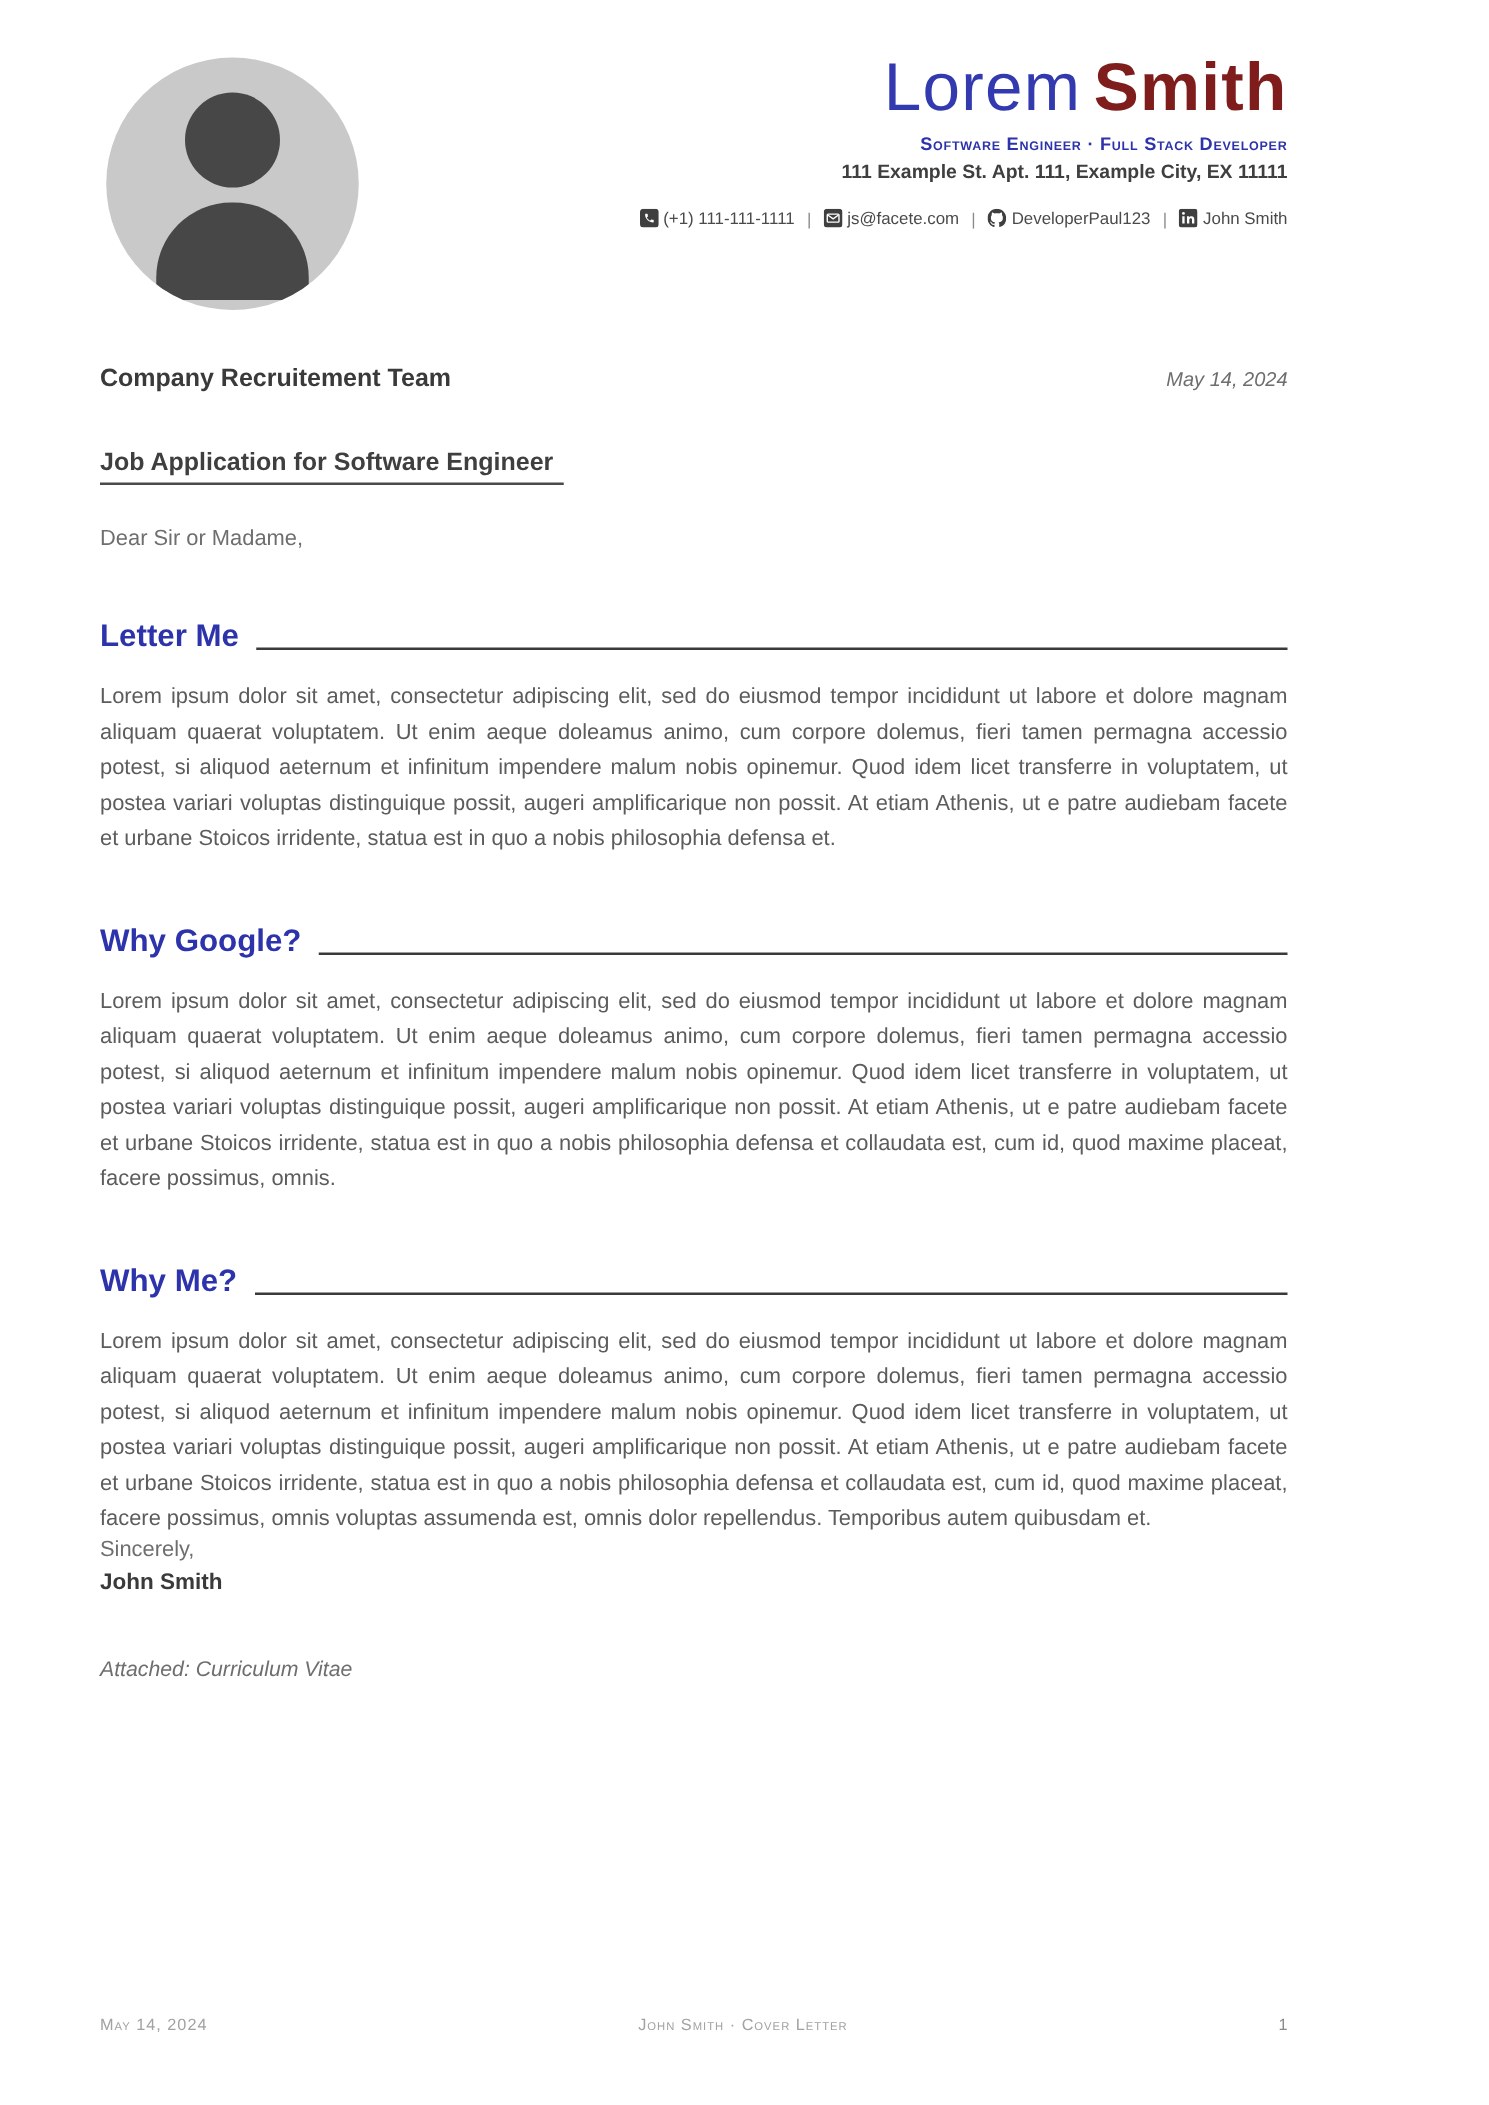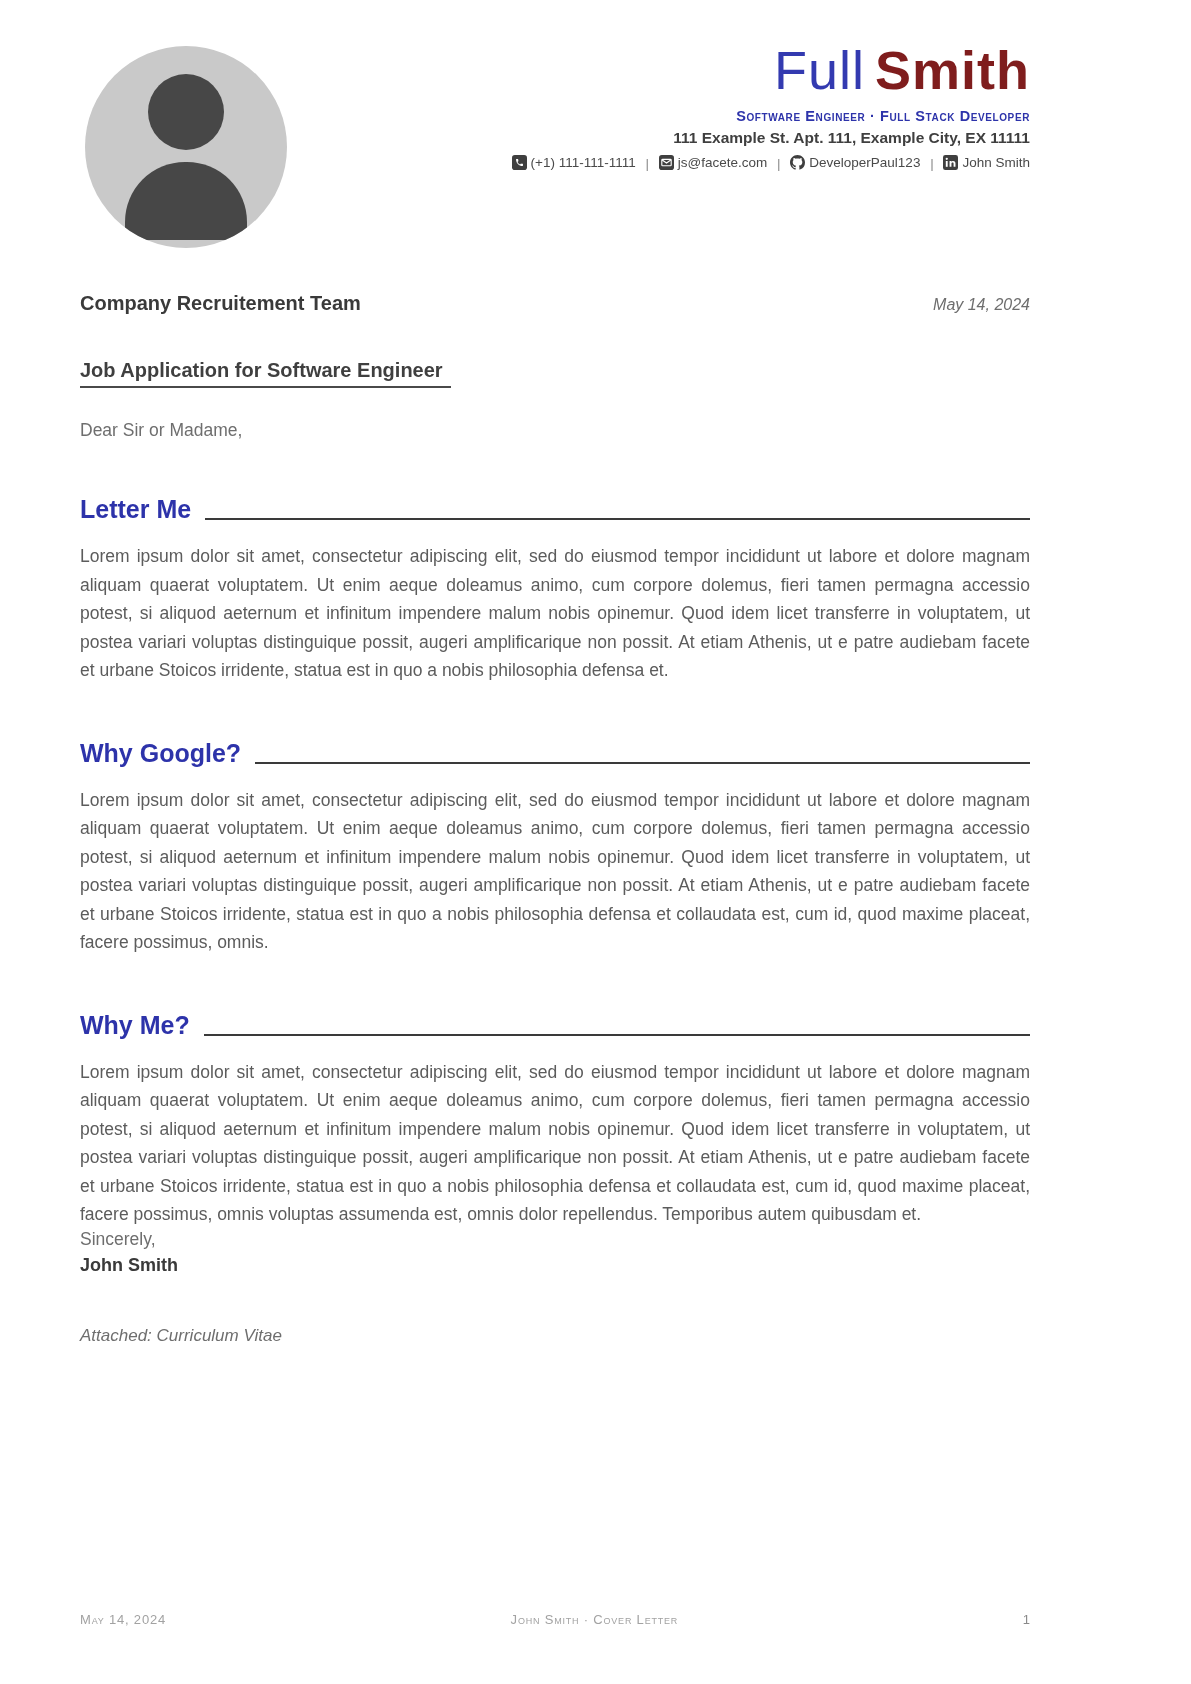--- a/index.html
+++ b/index.html
@@ -59,21 +59,21 @@
     letter-spacing: 0.6px;
     color: #2d33aa;
   }
   .addr {
     margin-top: 5px;
     font-weight: bold;
     font-size: 15.5px;
     color: #3f3f3f;
   }
   .contacts {
-    margin-top: 8px;
+    margin-top: 20px;
     font-size: 13.5px;
     color: #4a4a4a;
     padding-left: 21px;
   }
   .contacts .sep { color: #8a8a8a; margin: 0 6px; }
   .contacts .c-item { display: inline-flex; align-items: center; gap: 4px; text-decoration: none; color: #4a4a4a; }
   .contacts svg { vertical-align: -2px; }
 
   
   .main {
@@ -157,21 +157,21 @@
 
 <div class="page">
 
   <div class="avatar">
     <div class="head"></div>
     <div class="torso"></div>
   </div>
 
   <div class="header">
     <div class="name">
-      <span class="first">Full</span><span class="last">Smith</span>
+      <span class="first">Lorem</span><span class="last">Smith</span>
     </div>
     <div class="position">Software Engineer · Full Stack Developer</div>
     <div class="addr">111 Example St. Apt. 111, Example City, EX 11111</div>
     <div class="contacts">
       <span class="c-item">
         <span><svg width="15" height="15" viewBox="0 0 16 16">
               <rect x="0" y="0" width="16" height="16" rx="3" fill="#3f3f3f"></rect>
               <path transform="translate(3.1,3.1) scale(0.41)" fill="#ffffff" d="M6.62 10.79c1.44 2.83 3.76 5.14 6.59 6.59l2.2-2.21c.27-.27.67-.36 1.02-.24 1.12.37 2.33.57 3.57.57.55 0 1 .45 1 1V20c0 .55-.45 1-1 1-9.39 0-17-7.61-17-17 0-.55.45-1 1-1h3.5c.55 0 1 .45 1 1 0 1.25.2 2.45.57 3.57.11.35.03.74-.25 1.02l-2.2 2.2z"></path>
             </svg></span>
         <span>(+1) 111-111-1111</span>

